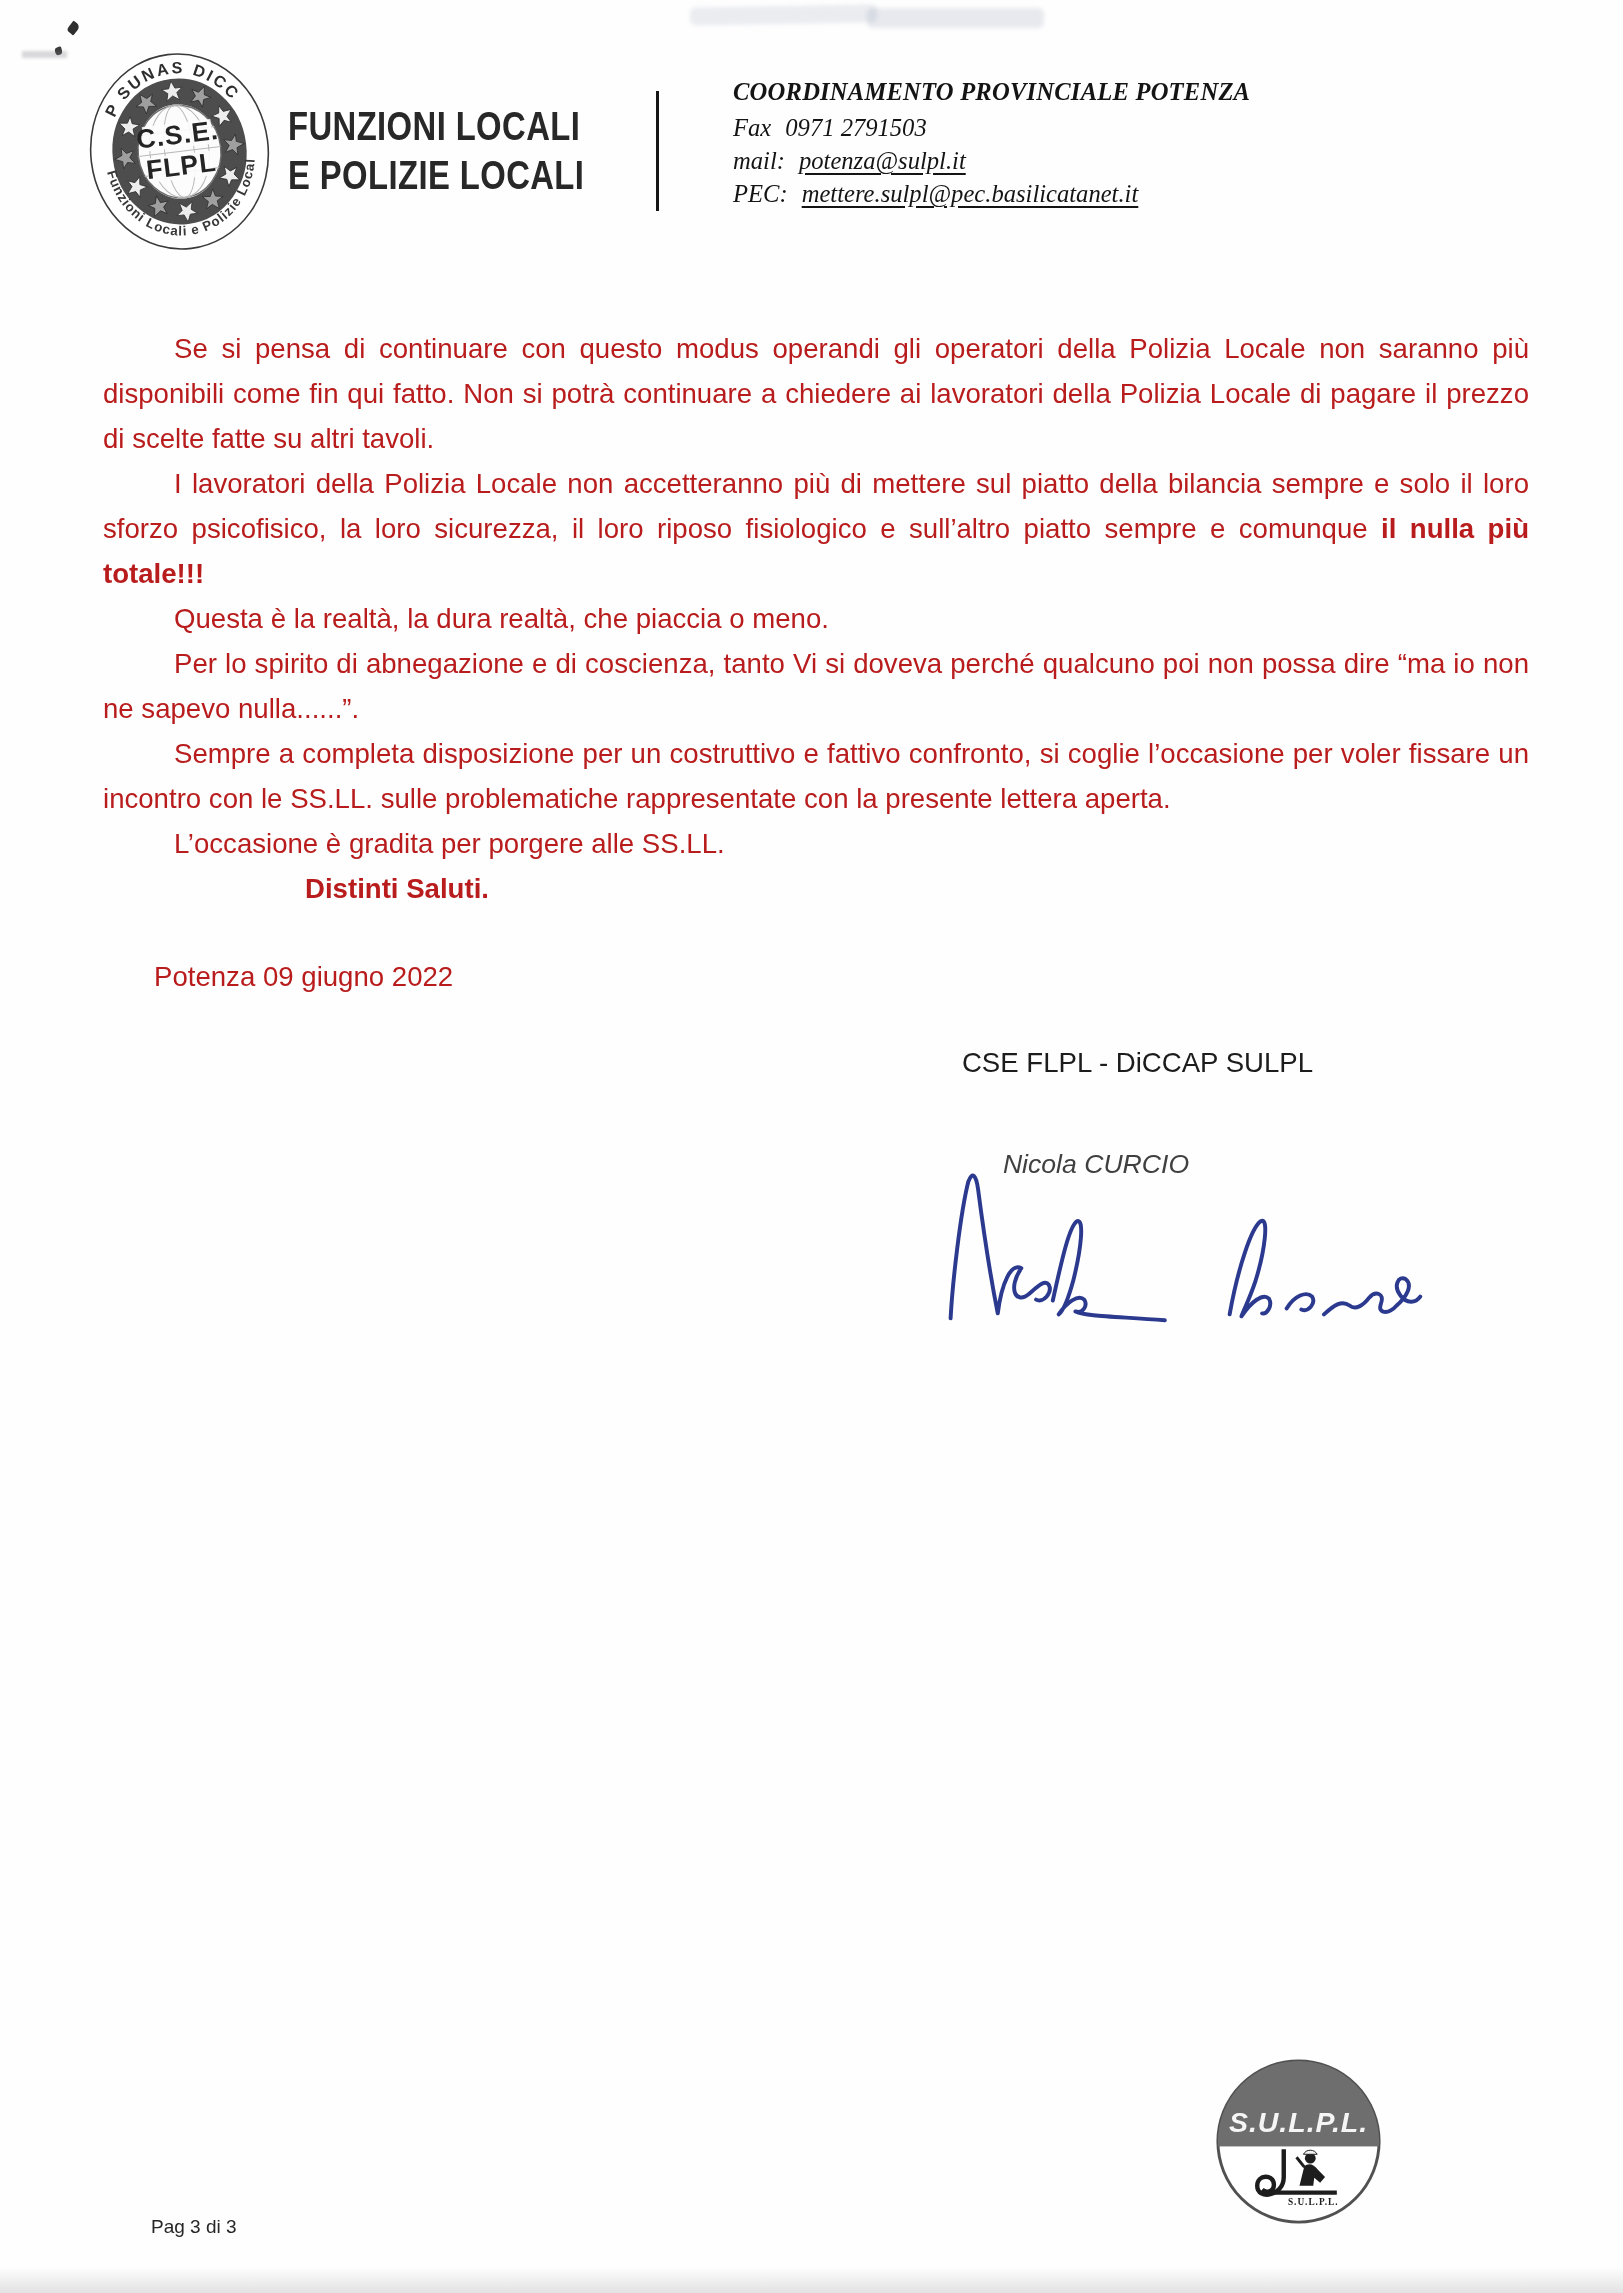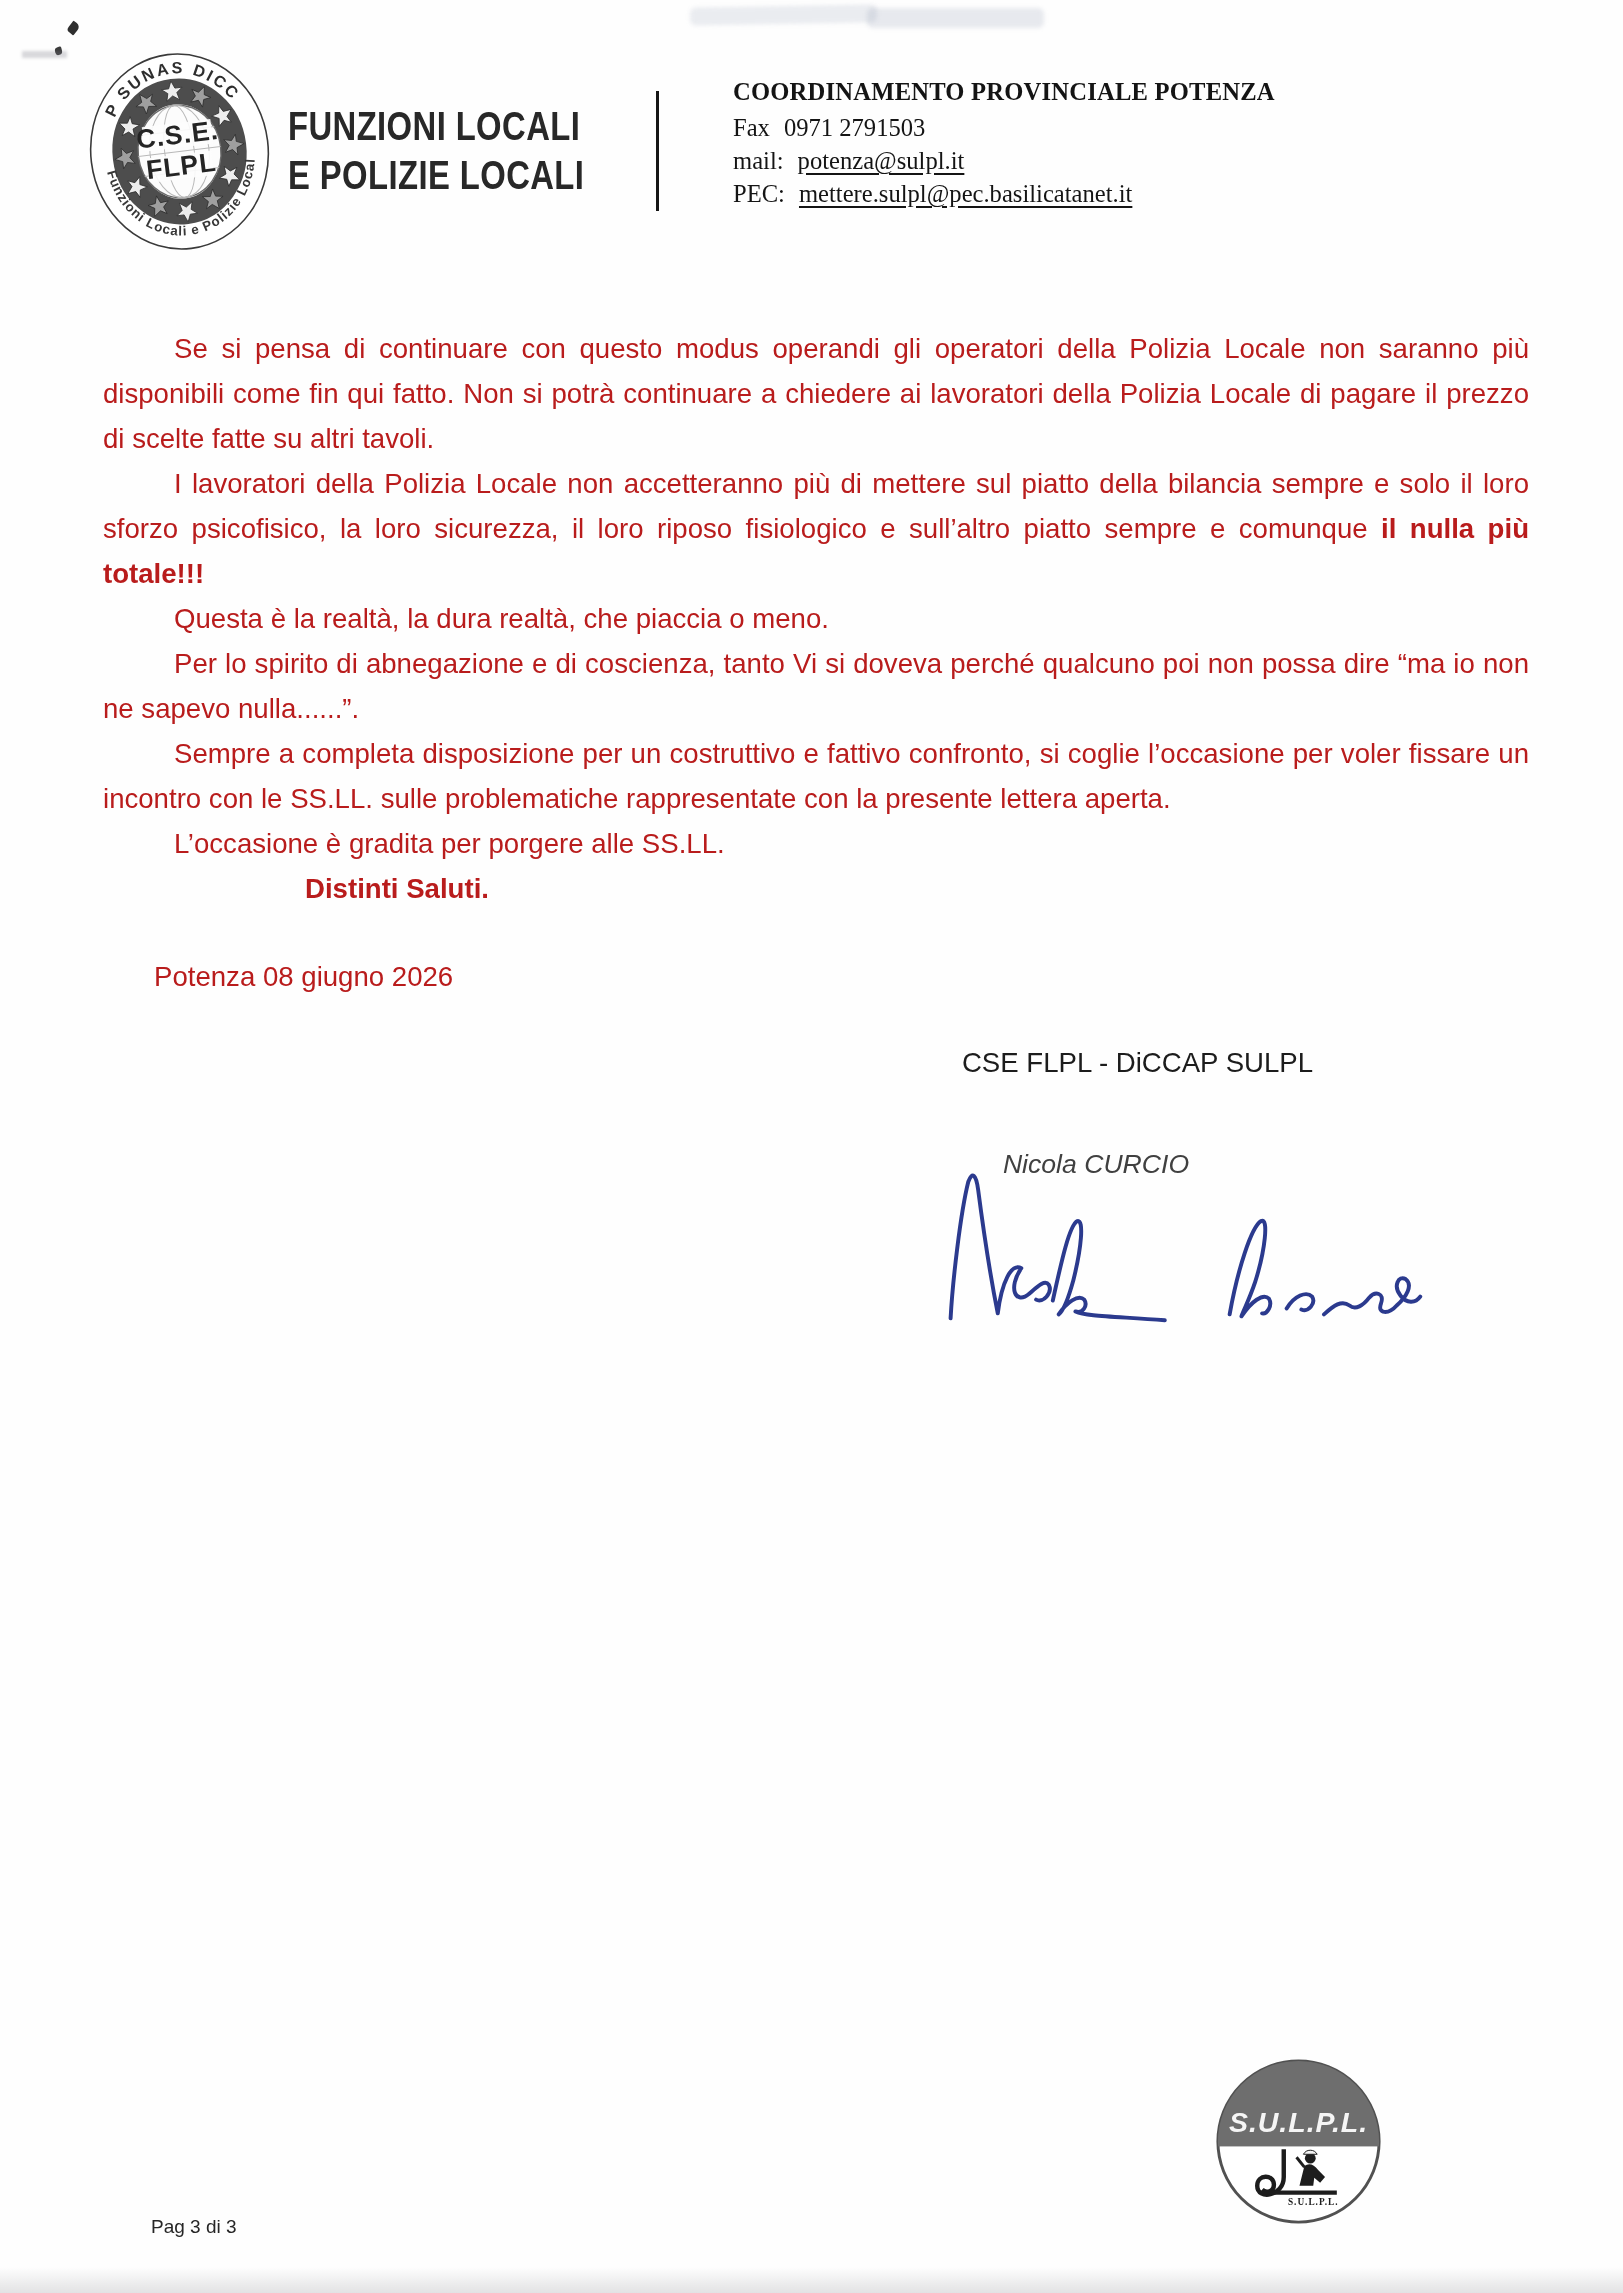--- a/index.html
+++ b/index.html
@@ -20,21 +20,21 @@
   
   .cse-logo{position:absolute;left:85px;top:47px;width:189px;height:209px;}
   .org-name{
     position:absolute;left:288px;top:102px;
     font-size:40px;font-weight:bold;line-height:49px;letter-spacing:0.5px;
     color:#282828;transform:scaleX(.82);transform-origin:left top;white-space:nowrap;
   }
   .header-divider{position:absolute;left:656px;top:91px;width:3px;height:120px;background:#161616;}
   .office-block{
     position:absolute;left:733px;top:75px;width:611px;
-    font-family:"Liberation Serif",serif;font-size:24.6px;line-height:33px;color:#141414;
+    font-family:"Liberation Serif",serif;font-style:italic;font-size:24.6px;line-height:33px;color:#141414;
   }
   .office-title{font-weight:bold;letter-spacing:0.2px;margin-bottom:3px;}
   .office-line{white-space:nowrap;}
   .office-line .lbl{margin-right:7.9px;}
   .office-line .u{text-decoration:underline;text-underline-offset:3.9px;}
   
   .letter{
     position:absolute;left:103px;top:326px;width:1426px;
     font-size:27.6px;line-height:45px;text-align:justify;color:#b91c1c;
   }
@@ -135,21 +135,21 @@
   </div>
 
   <div class="letter">
     <p>Se si pensa di continuare con questo modus operandi gli operatori della Polizia Locale non saranno più disponibili come fin qui fatto. Non si potrà continuare a chiedere ai lavoratori della Polizia Locale di pagare il prezzo di scelte fatte su altri tavoli.</p>
     <p><span>I lavoratori della Polizia Locale non accetteranno più di mettere sul piatto della bilancia sempre e solo il loro sforzo psicofisico, la loro sicurezza, il loro riposo fisiologico e sull’altro piatto sempre e comunque </span><b>il nulla più totale!!!</b></p>
     <p>Questa è la realtà, la dura realtà, che piaccia o meno.</p>
     <p>Per lo spirito di abnegazione e di coscienza, tanto Vi si doveva perché qualcuno poi non possa dire “ma io non ne sapevo nulla......”.</p>
     <p>Sempre a completa disposizione per un costruttivo e fattivo confronto, si coglie l’occasione per voler fissare un incontro con le SS.LL. sulle problematiche rappresentate con la presente lettera aperta.</p>
     <p>L’occasione è gradita per porgere alle SS.LL.</p>
     <p class="closing">Distinti Saluti.</p>
-    <p class="dateline">Potenza 08 giugno 2026</p>
+    <p class="dateline">Potenza 09 giugno 2022</p>
   </div>
 
   <div class="sign-block">
     <div>CSE FLPL - DiCCAP SULPL</div>
   </div>
   <div class="signer-name">Nicola CURCIO</div>
 
   <svg class="signature-svg" width="487" height="169" viewBox="0 0 494 172">
     <g fill="none" stroke="#2b3a8e" stroke-width="4" stroke-linecap="round" stroke-linejoin="round">
       <path d="M 12 155 C 14 118 22 48 30 16 C 34 5 38 9 40 24 C 46 70 54 120 60 150

